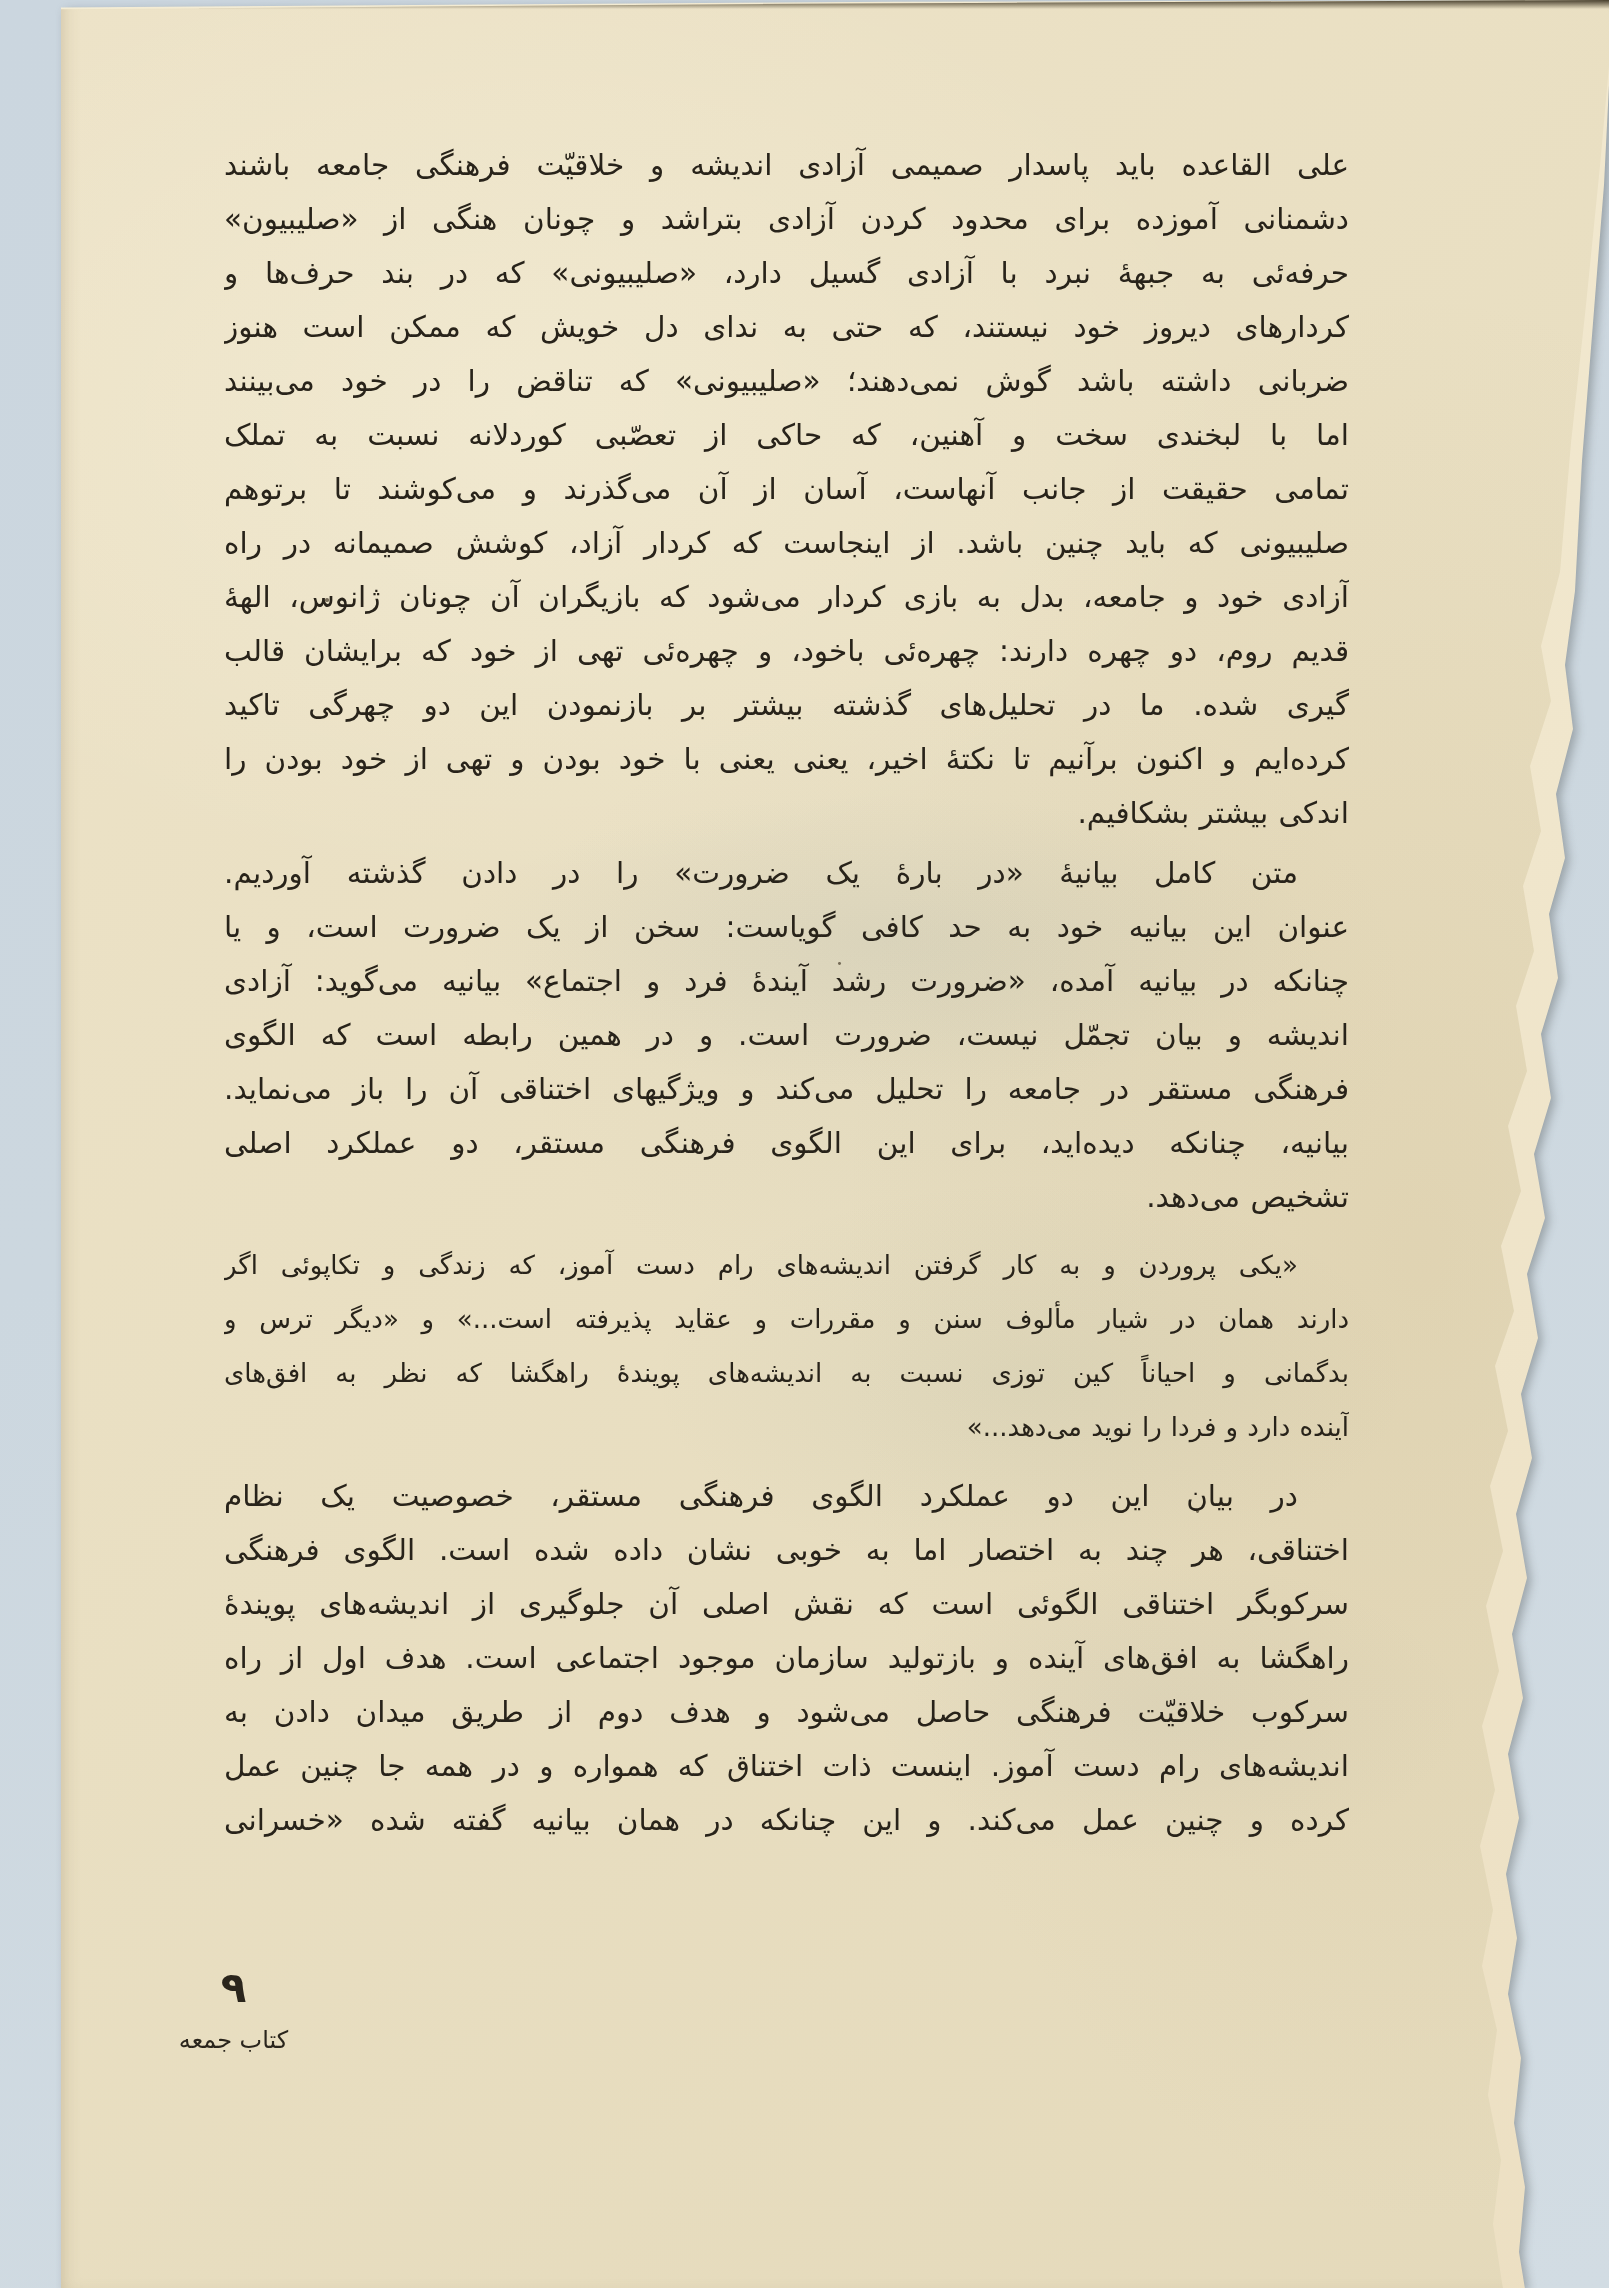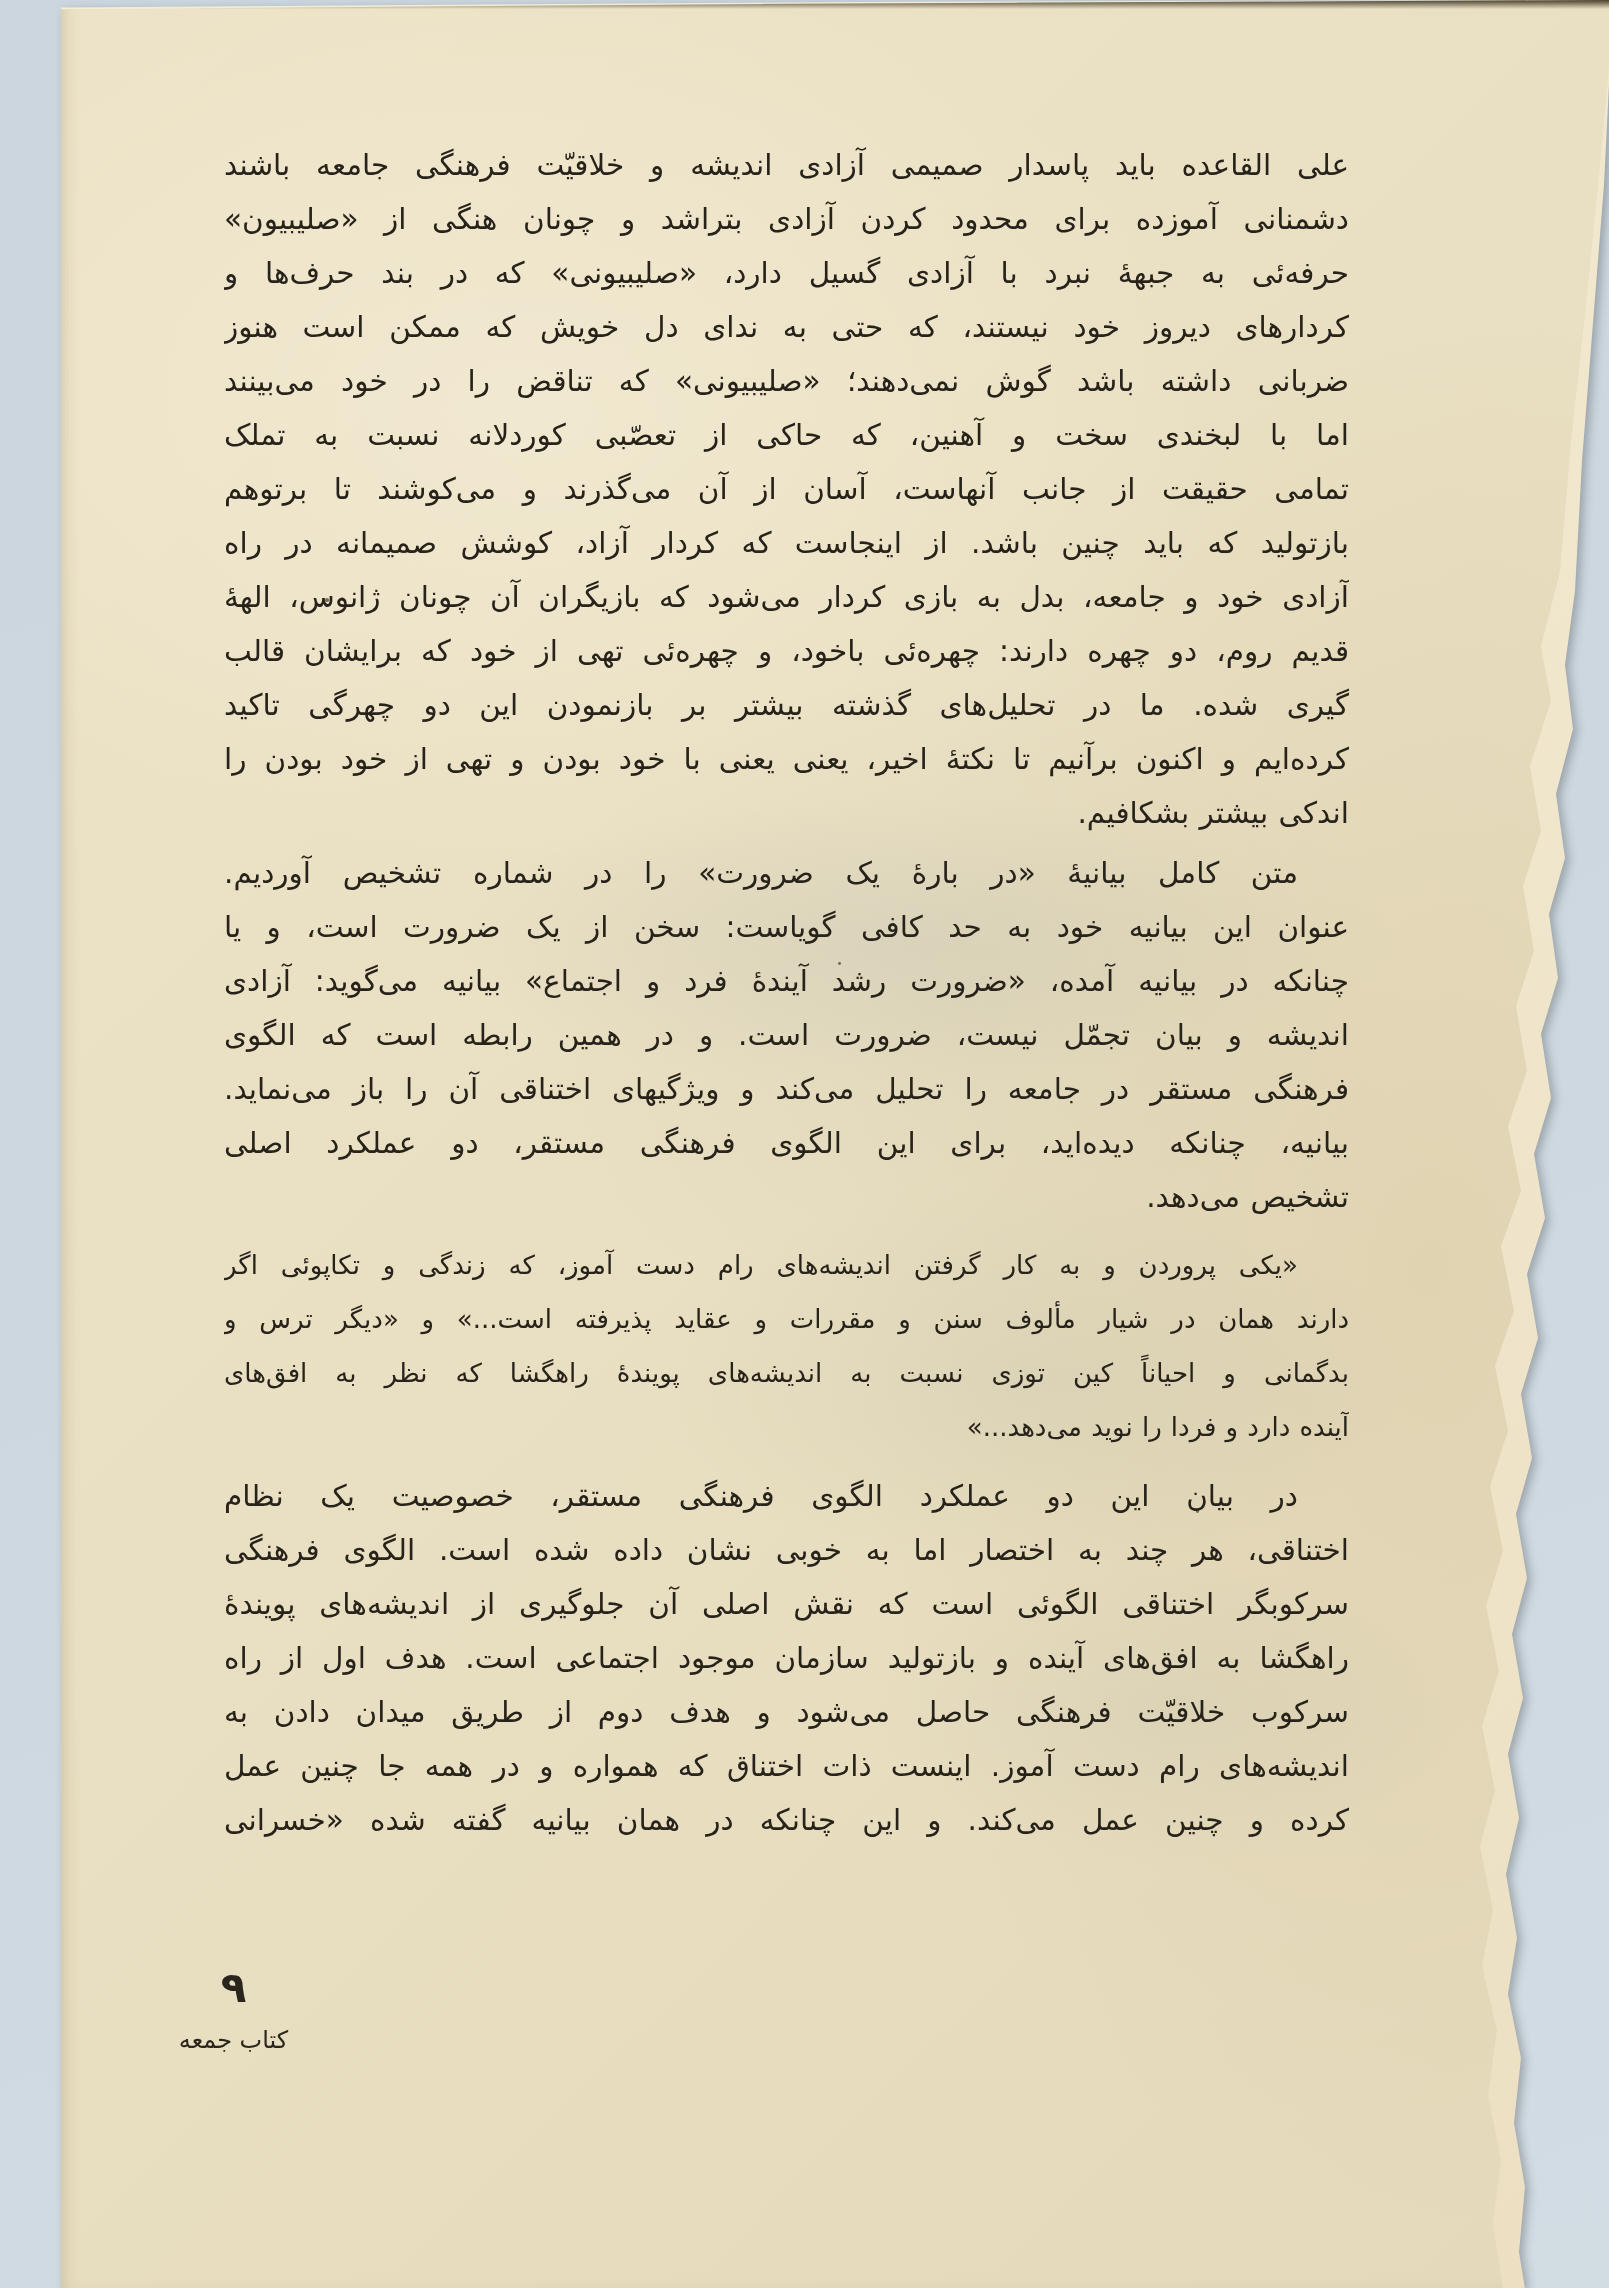--- a/index.html
+++ b/index.html
@@ -87,27 +87,27 @@
   </div>
 
   <div class="text-column" dir="rtl" lang="fa">
       <div class="line"><span>علی القاعده باید پاسدار صمیمی آزادی اندیشه و خلاقیّت فرهنگی جامعه باشند</span></div>
       <div class="line"><span>دشمنانی آموزده برای محدود کردن آزادی بتراشد و چونان هنگی از «صلیبیون»</span></div>
       <div class="line"><span>حرفه‌ئی به جبهۀ نبرد با آزادی گسیل دارد، «صلیبیونی» که در بند حرف‌ها و</span></div>
       <div class="line"><span>کردارهای دیروز خود نیستند، که حتی به ندای دل خویش که ممکن است هنوز</span></div>
       <div class="line"><span>ضربانی داشته باشد گوش نمی‌دهند؛ «صلیبیونی» که تناقض را در خود می‌بینند</span></div>
       <div class="line"><span>اما با لبخندی سخت و آهنین، که حاکی از تعصّبی کوردلانه نسبت به تملک</span></div>
       <div class="line"><span>تمامی حقیقت از جانب آنهاست، آسان از آن می‌گذرند و می‌کوشند تا برتوهم</span></div>
-      <div class="line"><span>بازتولید که </span><span class="b">باید</span><span> چنین باشد. از اینجاست که کردار آزاد، کوشش صمیمانه در راه</span></div>
+      <div class="line"><span>صلیبیونی که </span><span class="b">باید</span><span> چنین باشد. از اینجاست که کردار آزاد، کوشش صمیمانه در راه</span></div>
       <div class="line"><span>آزادی خود و جامعه، بدل به بازی کردار می‌شود که بازیگران آن چونان ژانوس، الهۀ</span></div>
       <div class="line"><span>قدیم روم، </span><span class="b">دو چهره دارند: چهره‌ئی باخود، و چهره‌ئی تهی از خود</span><span> که برایشان قالب</span></div>
       <div class="line"><span>گیری شده. ما در تحلیل‌های گذشته بیشتر بر بازنمودن این دو چهرگی تاکید</span></div>
       <div class="line"><span>کرده‌ایم و اکنون برآنیم تا نکتۀ اخیر، یعنی یعنی </span><span class="b">با خود بودن و تهی از خود بودن</span><span> را</span></div>
       <div class="line end"><span>اندکی بیشتر بشکافیم.</span></div>
-      <div class="line indent sp-sm"><span>متن کامل بیانیۀ «در بارۀ یک ضرورت» را در شماره تشخیص آوردیم.</span></div>
+      <div class="line indent sp-sm"><span>متن کامل بیانیۀ «در بارۀ یک ضرورت» را در دادن گذشته آوردیم.</span></div>
       <div class="line"><span>عنوان این بیانیه خود به حد کافی گویاست: سخن از یک ضرورت است، و یا</span></div>
       <div class="line"><span>چنانکه در بیانیه آمده، «ضرورت رشد آیندۀ فرد و اجتماع» بیانیه می‌گوید: آزادی</span></div>
       <div class="line"><span>اندیشه و بیان </span><span class="b">تجمّل نیست، ضرورت است.</span><span> و در همین رابطه است که الگوی</span></div>
       <div class="line"><span>فرهنگی مستقر در جامعه را تحلیل می‌کند و ویژگیهای اختناقی آن را باز می‌نماید.</span></div>
       <div class="line"><span>بیانیه، چنانکه دیده‌اید، برای این الگوی فرهنگی مستقر، دو عملکرد اصلی</span></div>
       <div class="line end"><span>تشخیص می‌دهد.</span></div>
       <div class="line q indent sp-md"><span class="b">«یکی پروردن و به کار گرفتن اندیشه‌های رام دست آموز، که زندگی و تکاپوئی اگر</span></div>
       <div class="line q"><span class="b">دارند همان در شیار مألوف سنن و مقررات و عقاید پذیرفته است...» و «دیگر ترس و</span></div>
       <div class="line q"><span class="b">بدگمانی و احیاناً کین توزی نسبت به اندیشه‌های پویندۀ راهگشا که نظر به افق‌های</span></div>
       <div class="line q end"><span class="b">آینده دارد و فردا را نوید می‌دهد...»</span></div>

